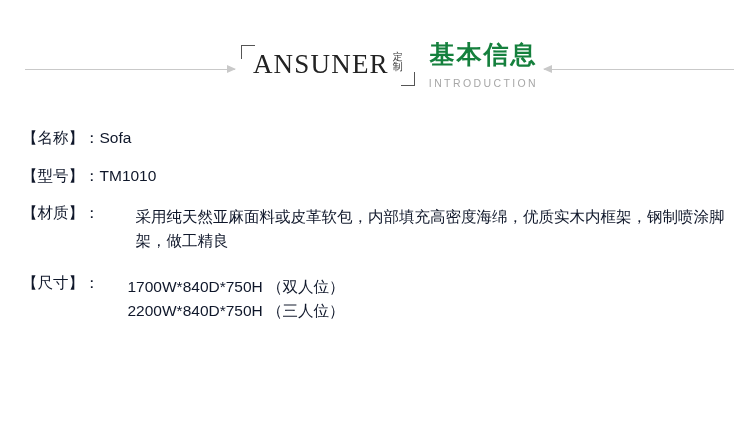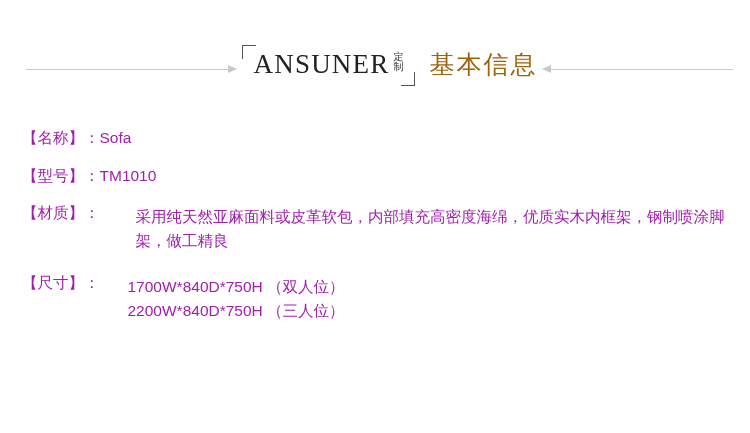--- a/index.html
+++ b/index.html
@@ -119,38 +119,38 @@
     border-right: 1.5px solid #555;
     border-bottom: 1.5px solid #555;
   }
 
   .title-block {
     margin-left: 14px;
     text-align: center;
   }
   .title-main {
     font-size: 25px;
-    font-weight: normal;
-    color: #a16207;
+    font-weight: bold;
+    color: #15803d;
     letter-spacing: 2px;
     line-height: 1.1;
   }
   .title-sub {
     margin-top: 8px;
     font-size: 10.5px;
     letter-spacing: 2.4px;
     color: #a7a7a7;
   }
 
   
   .content {
     padding: 0 22px 0 22px;
     font-size: 15.5px;
     line-height: 1.0;
-    color: #a21caf;
+    color: #0f172a;
   }
   .spec-row {
     display: flex;
     align-items: flex-start;
     margin-bottom: 22px;
   }
   .spec-label {
     flex: 0 0 auto;
     white-space: nowrap;
   }
@@ -192,20 +192,21 @@
           <span class="brand-name">ANSUNER</span>
           <span class="brand-sub">
             <span>定</span>
             <span>制</span>
           </span>
         </div>
       </div>
 
       <div class="title-block">
         <div class="title-main">基本信息</div>
+        <div class="title-sub">INTRODUCTION</div>
       </div>
 
       <div class="rule right"></div>
 
     </div>
   </div>
 
   <div class="content">
 
     <div class="spec-row">

